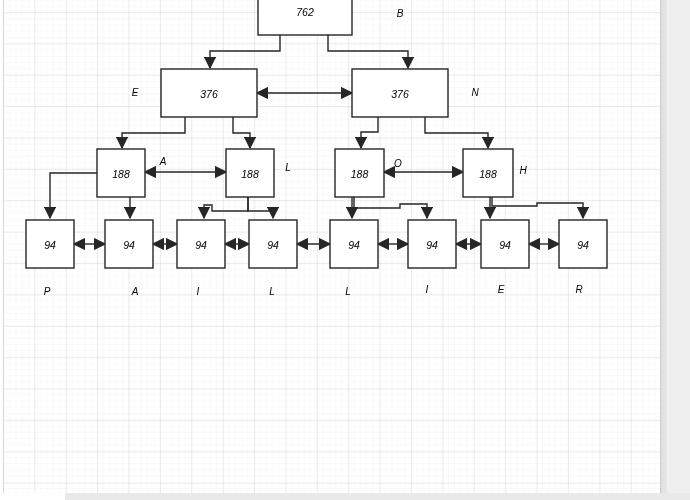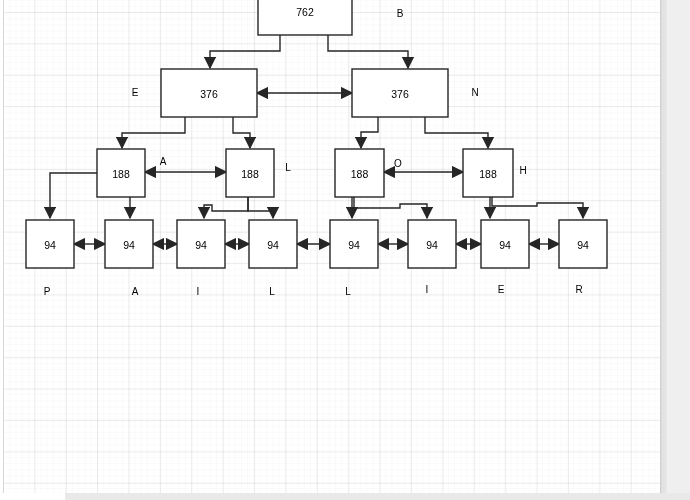--- a/index.html
+++ b/index.html
@@ -1,21 +1,21 @@
 <!DOCTYPE html>
 <html><head>
 <meta charset="utf-8">
 <style>
   html,body{margin:0;padding:0;}
   body{
     width:690px;height:500px;position:relative;overflow:hidden;
     background:#ffffff;
     font-family:"Liberation Sans", sans-serif;
   }
-  #frame{position:absolute;left:0;top:0;width:690px;height:500px;}
+  #frame{position:absolute;left:0;top:0;width:690px;height:500px;font-style:italic;}
   #canvas{
     position:absolute;left:3px;top:0;width:657px;height:493px;
     background-color:#ffffff;
     background-image:
       linear-gradient(to right, rgba(0,0,0,0.065) 1px, transparent 1px),
       linear-gradient(to bottom, rgba(0,0,0,0.065) 1px, transparent 1px),
       linear-gradient(to right, rgba(0,0,0,0.02) 1px, transparent 1px),
       linear-gradient(to bottom, rgba(0,0,0,0.02) 1px, transparent 1px);
     background-size:31.4px 31.4px, 31.4px 31.4px, 6.28px 6.28px, 6.28px 6.28px;
     background-position:-1px 12px, -1px 12px, -1px 12px, -1px 12px;

